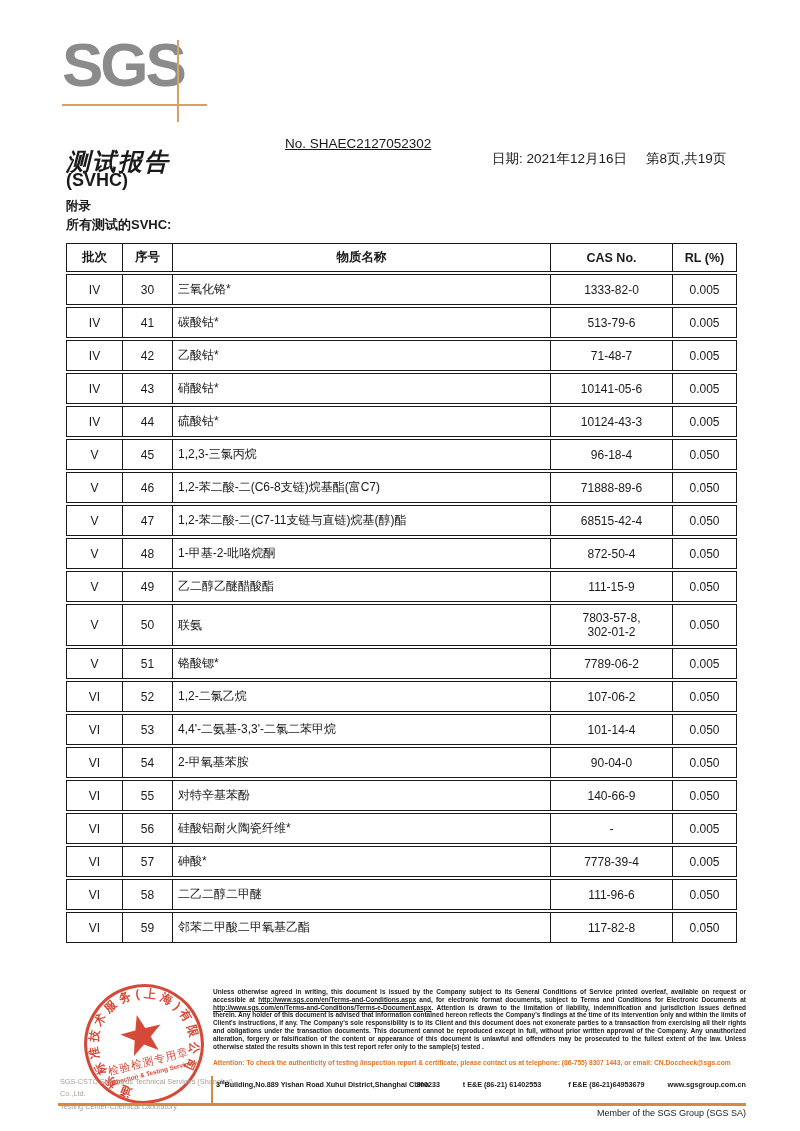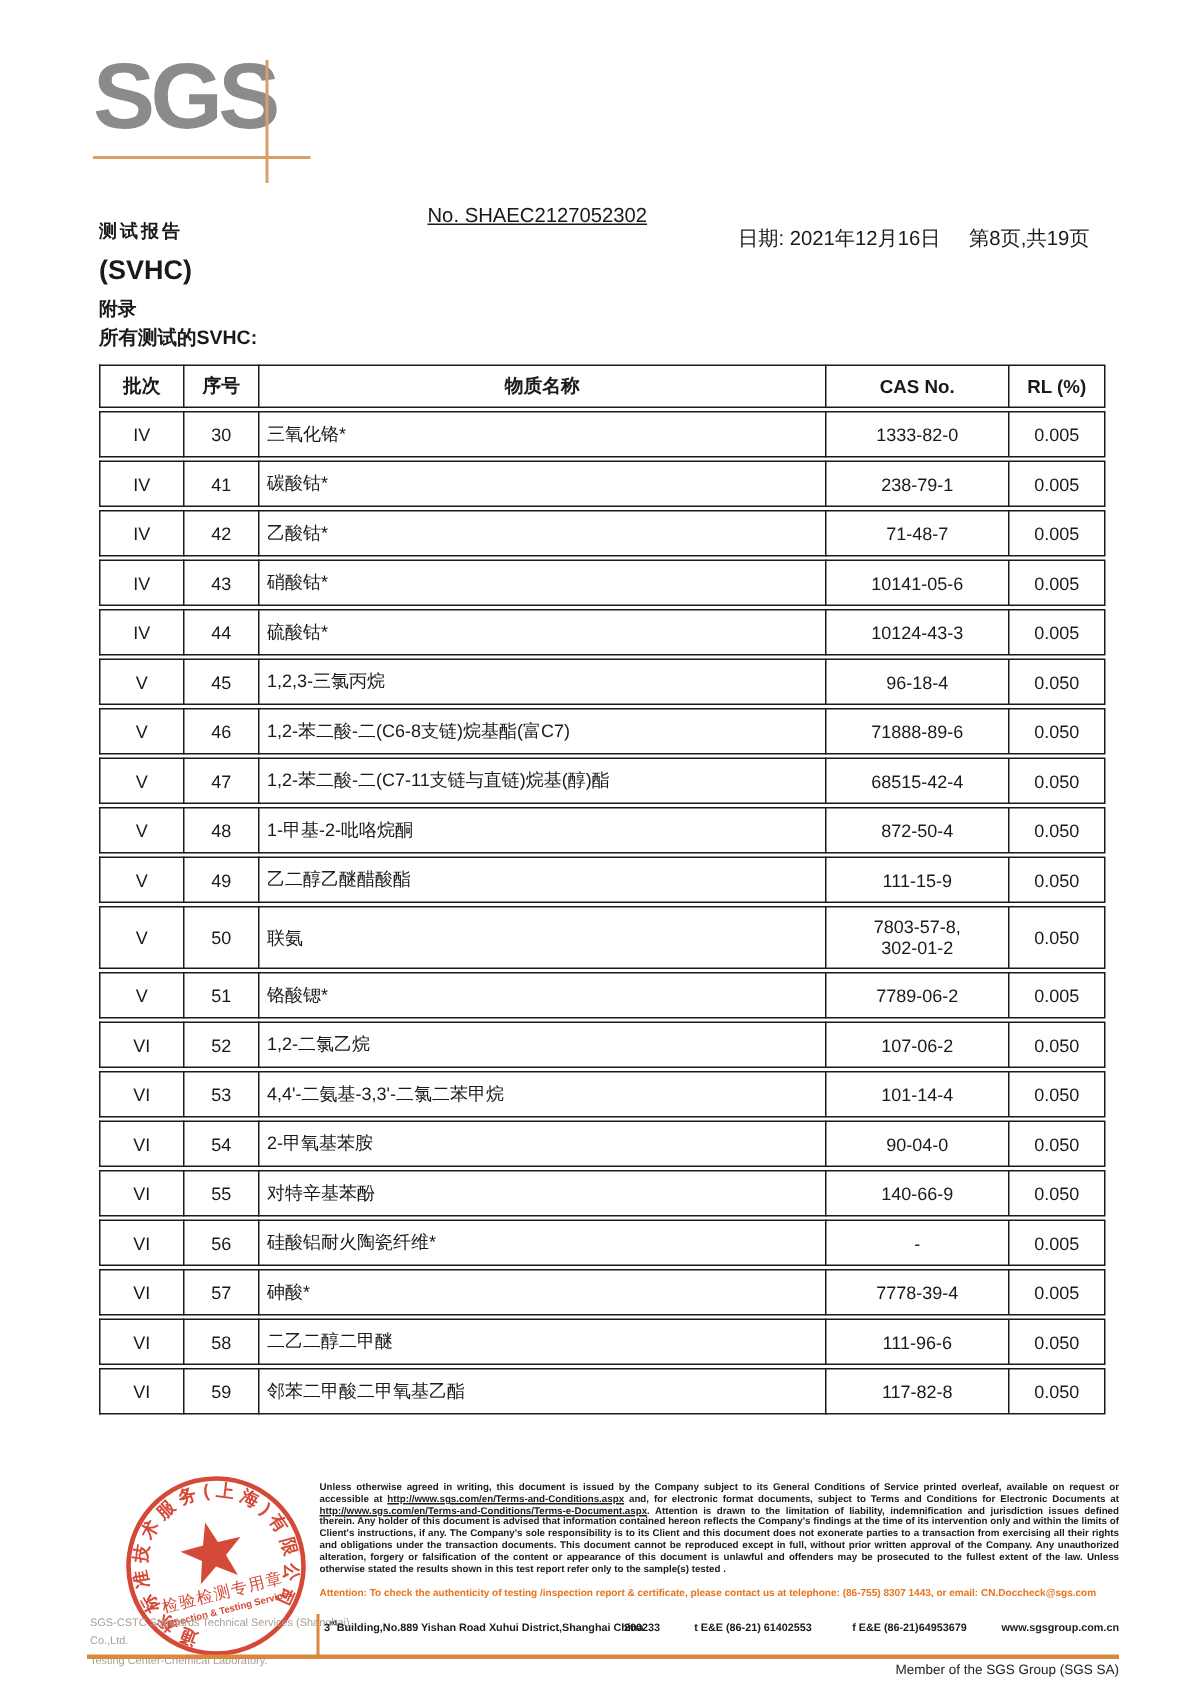--- a/index.html
+++ b/index.html
@@ -15,21 +15,21 @@
   
   .logo {
     position:absolute; left:62px; top:34px;
     font-size:62px; font-weight:bold; color:#8b8b8b;
     letter-spacing:-3px; line-height:1;
     font-family:"Liberation Sans",sans-serif;
   }
   .logo-hline { position:absolute; left:62px; top:104px; width:145px; height:2px; background:#d9a065; }
   .logo-vline { position:absolute; left:177px; top:40px; width:2px; height:82px; background:#d9a065; }
 
-  .title-cn  { position:absolute; left:66px; top:146px; font-size:12px; font-weight:bold; letter-spacing:2px; }
+  .title-cn  { position:absolute; left:66px; top:146px; font-size:24px; font-weight:bold; letter-spacing:2px;font-style:italic; }
   .report-no { position:absolute; left:285px; top:136px; font-size:13.5px;text-decoration:underline; }
   .date-txt  { position:absolute; left:492px; top:150px; font-size:13.5px; }
   .page-txt  { position:absolute; left:646px; top:150px; font-size:13.5px; }
   .title-sub { position:absolute; left:66px; top:170px; font-size:18px; font-weight:bold; }
   .appendix  { position:absolute; left:66px; top:198px; font-size:12.5px; font-weight:bold; }
   .all-tested{ position:absolute; left:66px; top:216px; font-size:13px; font-weight:bold; }
 
   
   .svhc-table {
     position:absolute; left:66px; top:241px; width:671px;
@@ -115,21 +115,21 @@
         <td class="col-batch">IV</td>
         <td class="col-idx">30</td>
         <td class="col-name">三氧化铬*</td>
         <td class="col-cas">1333-82-0</td>
         <td class="col-rl">0.005</td>
       </tr>
       <tr>
         <td class="col-batch">IV</td>
         <td class="col-idx">41</td>
         <td class="col-name">碳酸钴*</td>
-        <td class="col-cas">238-79-1</td>
+        <td class="col-cas">513-79-6</td>
         <td class="col-rl">0.005</td>
       </tr>
       <tr>
         <td class="col-batch">IV</td>
         <td class="col-idx">42</td>
         <td class="col-name">乙酸钴*</td>
         <td class="col-cas">71-48-7</td>
         <td class="col-rl">0.005</td>
       </tr>
       <tr>

